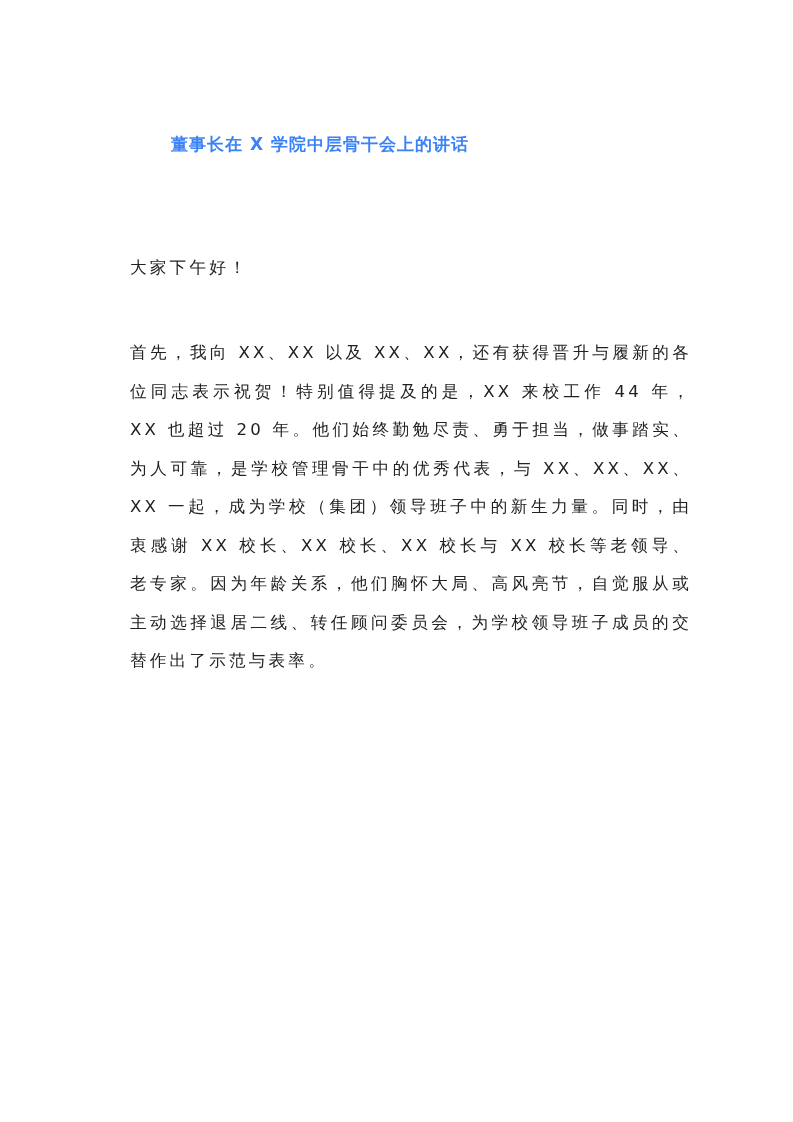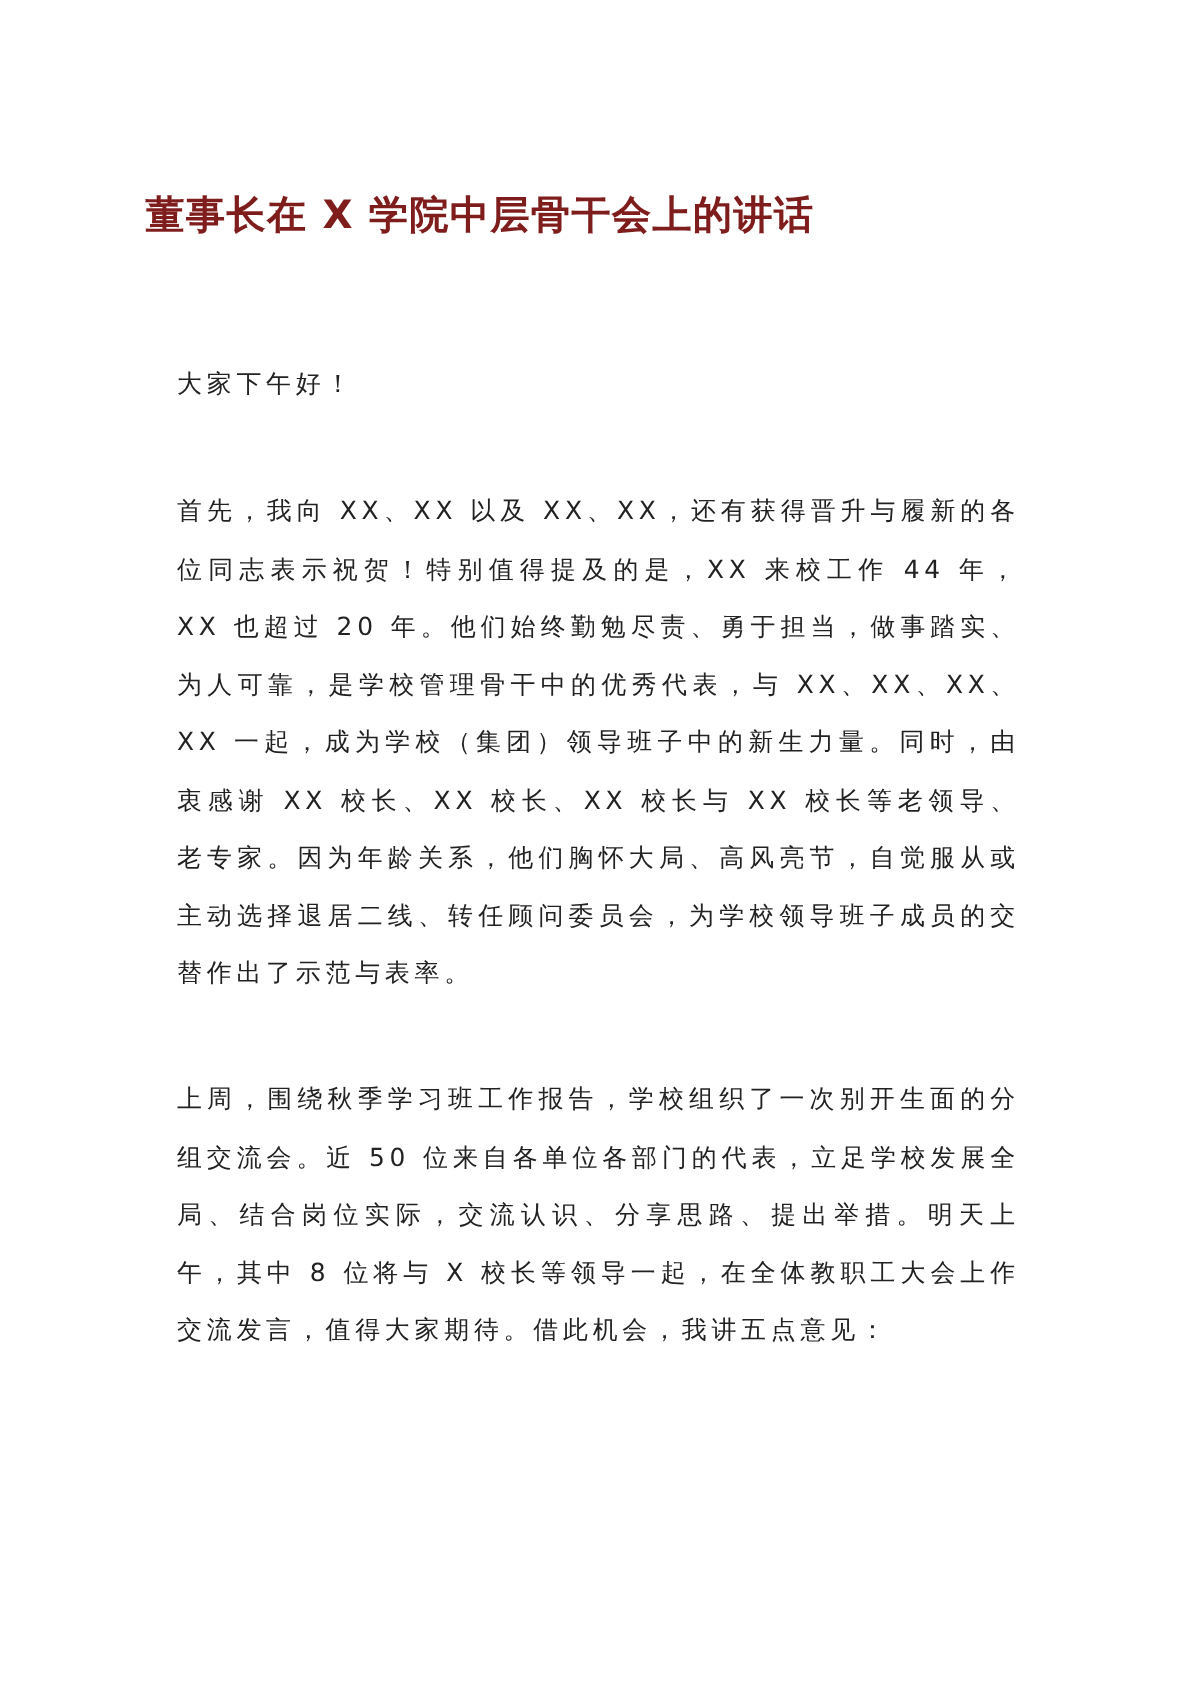--- a/index.html
+++ b/index.html
@@ -22,43 +22,42 @@
       width: 793px;
       height: 1122px;
       background: #ffffff;
     }
     .title {
       position: absolute;
       left: 0;
       top: 128px;
       width: 640px;
       text-align: center;
-      font-size: 26px;
+      font-size: 17px;
       font-weight: bold;
       letter-spacing: 1px;
-      color: #7f1d1d;
+      color: #3b82f6;
       line-height: 32px;
     }
     .para {
       position: absolute;
       left: 118px;
       width: 562px;
       font-size: 16.6px;
       line-height: 38.5px;
       letter-spacing: 3.2px;
       text-align: justify;
       text-align-last: left;
       color: #222;
-      margin: 0;
+      margin: 12px;
     }
     .p-greeting { top: 237px; }
     .p1 { top: 322px; }
     .p2 { top: 714px; }
   </style>
 </head>
 <body>
 
 <div class="page">
   <div class="title">董事长在 X 学院中层骨干会上的讲话</div>
   <p class="para p-greeting">大家下午好！</p>
   <p class="para p1">首先，我向 XX、XX 以及 XX、XX，还有获得晋升与履新的各位同志表示祝贺！特别值得提及的是，XX 来校工作 44 年，XX 也超过 20 年。他们始终勤勉尽责、勇于担当，做事踏实、为人可靠，是学校管理骨干中的优秀代表，与 XX、XX、XX、XX 一起，成为学校（集团）领导班子中的新生力量。同时，由衷感谢 XX 校长、XX 校长、XX 校长与 XX 校长等老领导、老专家。因为年龄关系，他们胸怀大局、高风亮节，自觉服从或主动选择退居二线、转任顾问委员会，为学校领导班子成员的交替作出了示范与表率。</p>
-  <p class="para p2">上周，围绕秋季学习班工作报告，学校组织了一次别开生面的分组交流会。近 50 位来自各单位各部门的代表，立足学校发展全局、结合岗位实际，交流认识、分享思路、提出举措。明天上午，其中 8 位将与 X 校长等领导一起，在全体教职工大会上作交流发言，值得大家期待。借此机会，我讲五点意见：</p>
 </div>
 
 </body></html>

